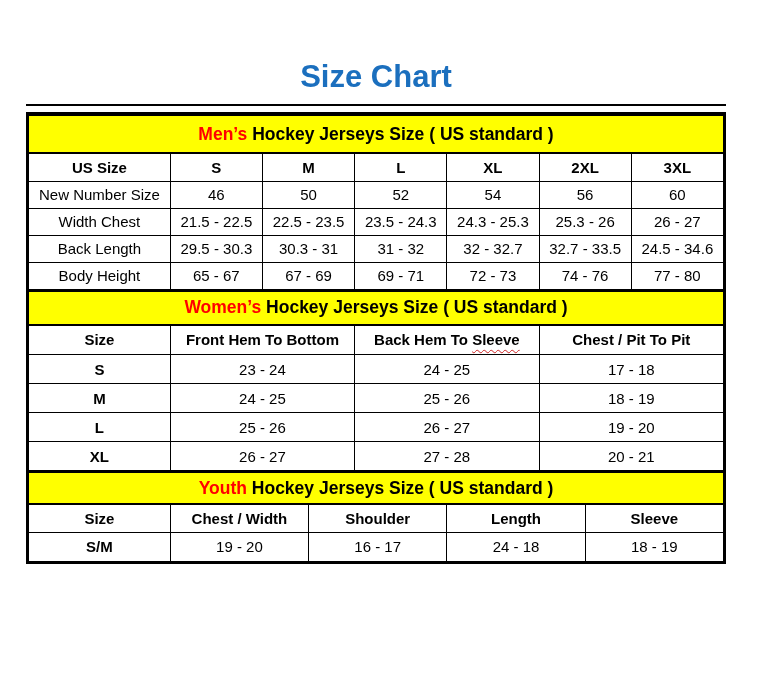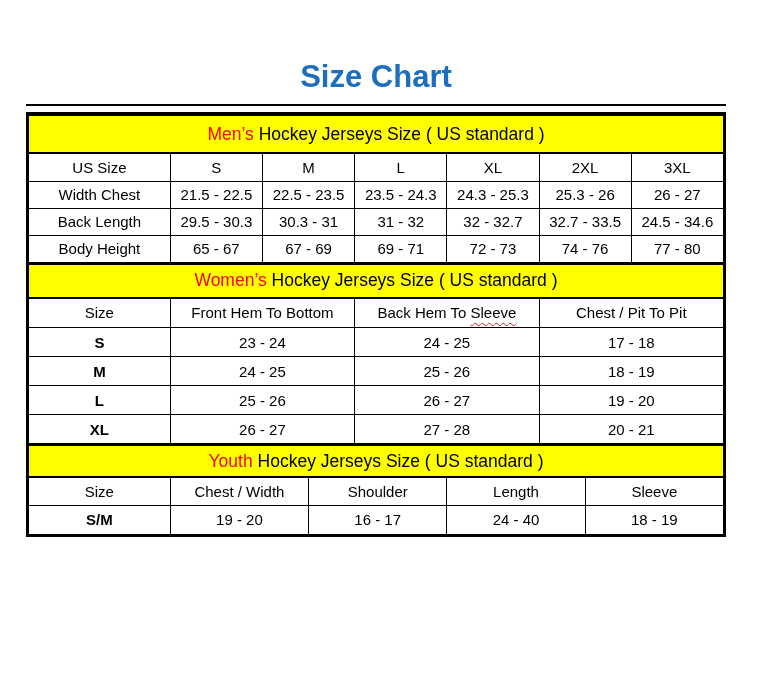--- a/index.html
+++ b/index.html
@@ -45,28 +45,28 @@
     text-align: center;
     vertical-align: middle;
     padding: 0 2px;
     font-size: 15px;
     overflow: hidden;
     white-space: nowrap;
   }
 
   .caption-cell {
     background: #ffff00;
-    font-weight: normal;
+    font-weight: bold;
     font-size: 17.5px;
     border-top: 2px solid #000;
     border-bottom: 2px solid #000;
   }
   .caption-cell .hl { color: #ff0000; }
 
-  th { font-weight: normal; }
+  th { font-weight: bold; }
 
   
   .t-mens .caption-cell  { height: 38px; }
   .t-mens th             { height: 28px; }
   .t-mens td             { height: 27px; }
 
   .t-womens .caption-cell { height: 34px; }
   .t-womens th            { height: 30px; }
   .t-womens td            { height: 29px; }
 
@@ -121,20 +121,29 @@
       <tr>
         <th>US Size</th>
         <th>S</th>
         <th>M</th>
         <th>L</th>
         <th>XL</th>
         <th>2XL</th>
         <th>3XL</th>
       </tr>
       <tr>
+        <td class="row-label">New Number Size</td>
+        <td>46</td>
+        <td>50</td>
+        <td>52</td>
+        <td>54</td>
+        <td>56</td>
+        <td>60</td>
+      </tr>
+      <tr>
         <td class="row-label">Width Chest</td>
         <td>21.5 - 22.5</td>
         <td>22.5 - 23.5</td>
         <td>23.5 - 24.3</td>
         <td>24.3 - 25.3</td>
         <td>25.3 - 26</td>
         <td>26 - 27</td>
       </tr>
       <tr>
         <td class="row-label">Back Length</td>
@@ -224,20 +233,20 @@
         <th>Size</th>
         <th>Chest / Width</th>
         <th>Shoulder</th>
         <th>Length</th>
         <th>Sleeve</th>
       </tr>
       <tr>
         <td class="size-bold">S/M</td>
         <td>19 - 20</td>
         <td>16 - 17</td>
-        <td>24 - 40</td>
+        <td>24 - 18</td>
         <td>18 - 19</td>
       </tr>
     </tbody>
       </table>
 
   </div>
 </div>
 
 </body></html>

